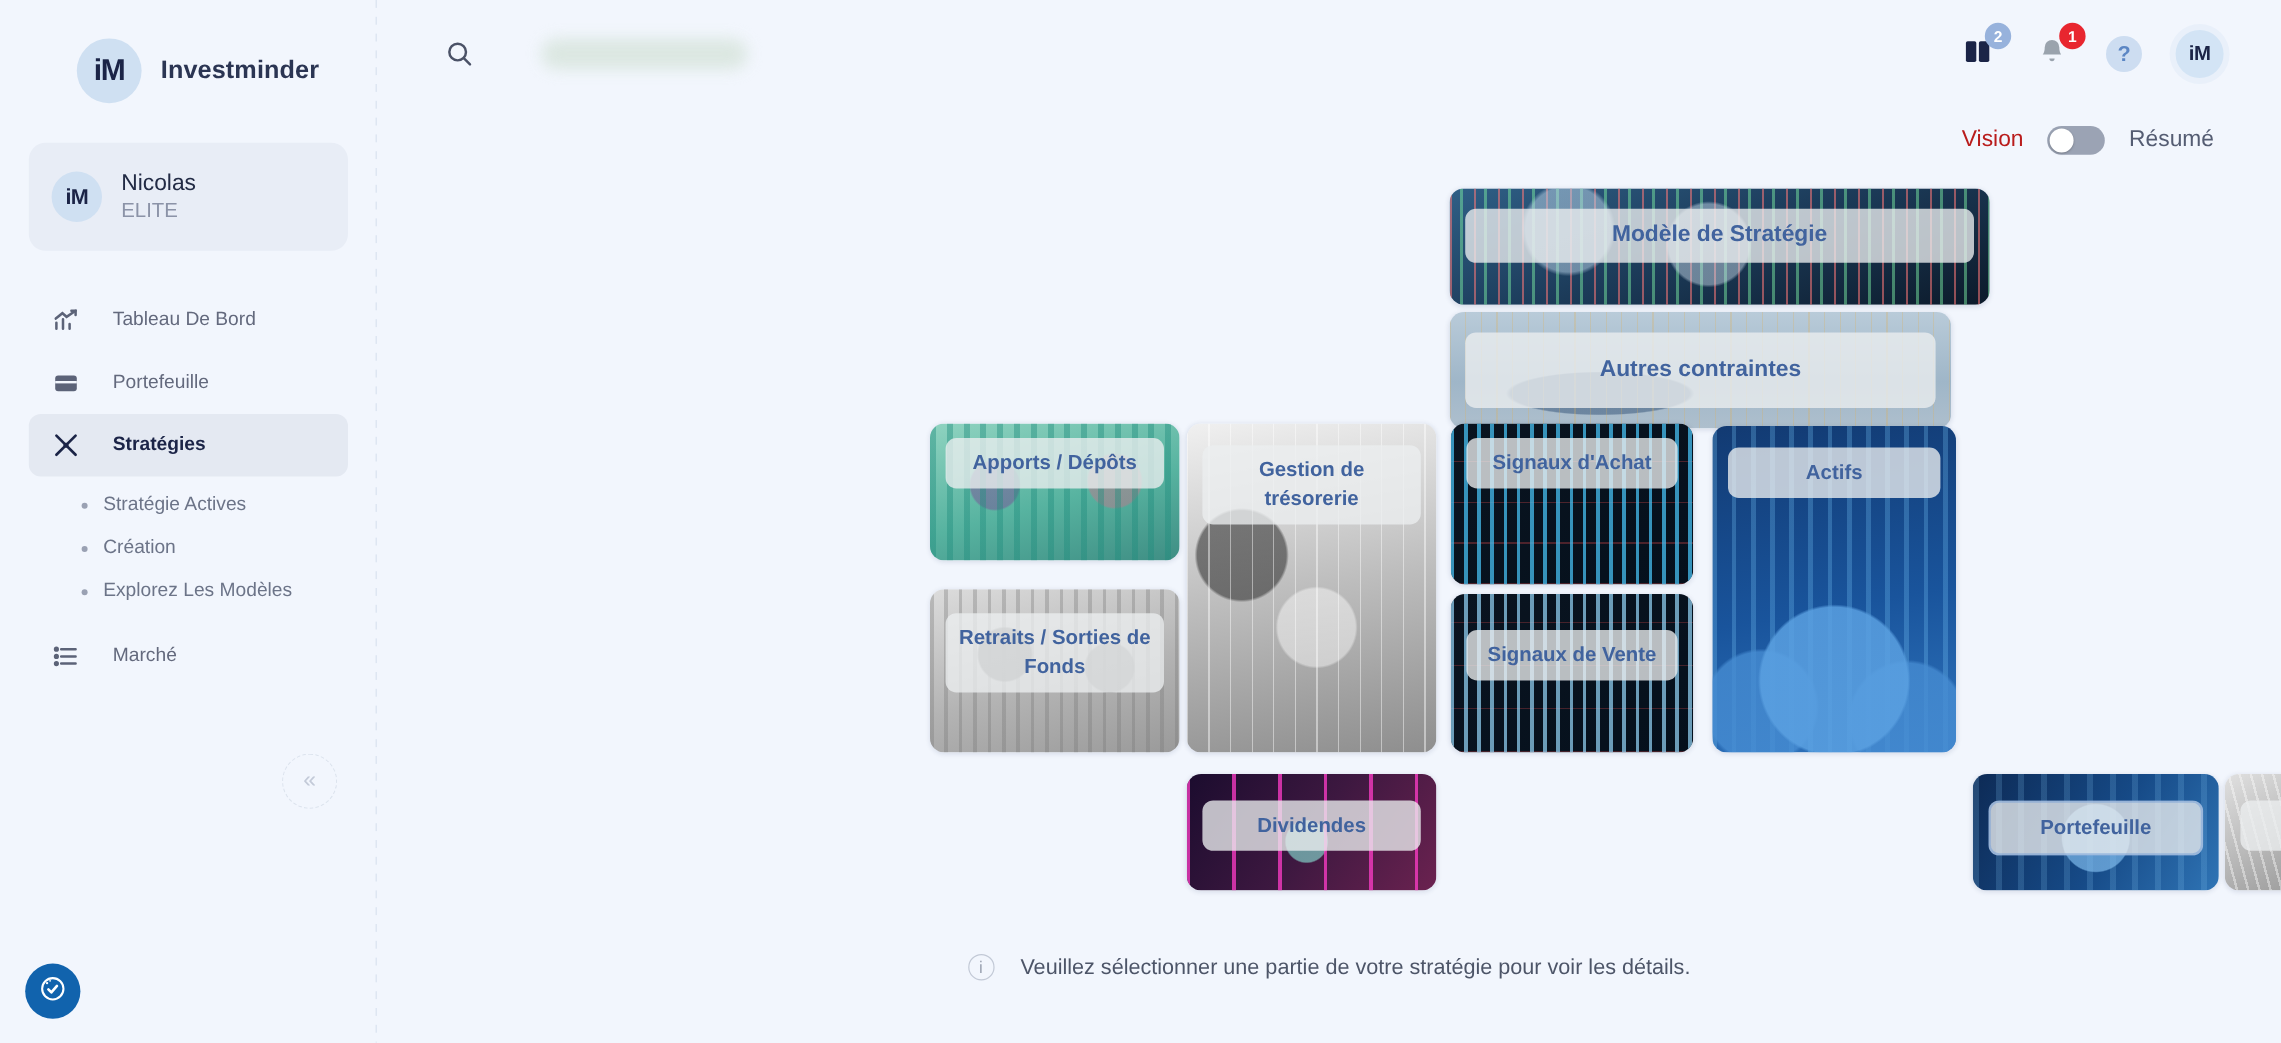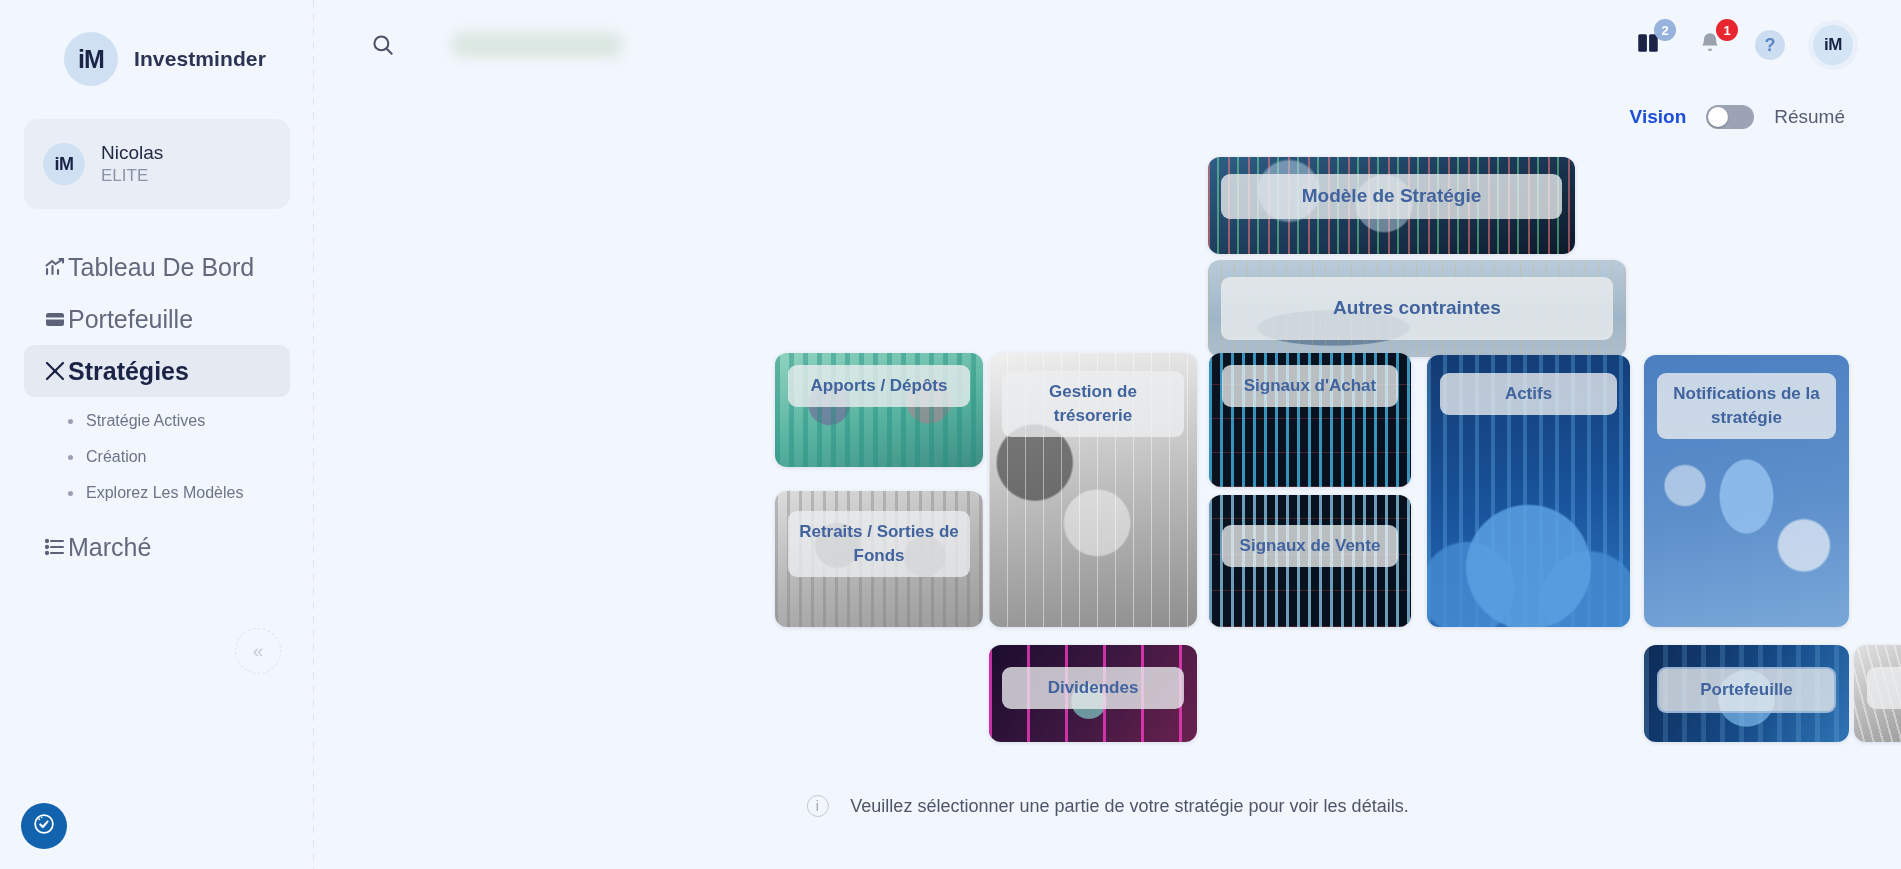--- a/index.html
+++ b/index.html
@@ -38,23 +38,23 @@
   .user-avatar {
     width: 42px; height: 42px; border-radius: 50%;
     background: #cfe0f2; display: flex; align-items: center; justify-content: center;
     font-size: 18px; font-weight: bold; color: #1b2447; letter-spacing: -.5px;
   }
   .user-name { font-size: 19px; color: #222b45; font-weight: 500; line-height: 1.25; }
   .user-plan { font-size: 17px; color: #8b93a7; line-height: 1.3; }
 
   .nav { margin-top: 32px; }
   .nav-item {
-    display: flex; align-items: center; gap: 0;
+    display: flex; align-items: center; gap: 26px;
     height: 52px; margin: 0 24px; padding-left: 18px; border-radius: 10px;
-    color: #63697d; font-size: 25px; cursor: pointer;
+    color: #63697d; font-size: 16px; cursor: pointer;
   }
   .nav-item.active { background: #e4e9f2; color: #1b2447; font-weight: 700; }
   .nav-icon { width: 26px; height: 26px; display: flex; align-items: center; justify-content: center; color: #5c6378; }
   .nav-item.active .nav-icon { color: #1b2447; }
   .nav-sub { margin: 6px 0 0 0; }
   .nav-sub-item {
     display: flex; align-items: center; gap: 13px;
     padding: 9px 0 9px 68px; font-size: 16px; color: #6c7488; cursor: pointer;
   }
   .dot { width: 5px; height: 5px; border-radius: 50%; background: #9aa1b3; flex: 0 0 5px; }
@@ -99,21 +99,21 @@
     width: 40px; height: 40px; border-radius: 50%; background: #d3e4f5;
     display: flex; align-items: center; justify-content: center;
     font-size: 17px; font-weight: bold; color: #1b2447; letter-spacing: -.5px;
     box-shadow: 0 0 0 5px #e9f0fa; cursor: pointer;
   }
 
   .vision-row {
     position: absolute; right: 56px; top: 105px;
     display: flex; align-items: center; gap: 20px;
   }
-  .vision-label { font-size: 19px; font-weight: 700; color: #1d4ed8; }
+  .vision-label { font-size: 19px; font-weight: 400; color: #b91c1c; }
   .resume-label { font-size: 19px; color: #555d73; }
   .toggle {
     width: 48px; height: 24px; border-radius: 12px; background: #9ba3b4;
     position: relative; cursor: pointer;
   }
   .toggle .knob {
     position: absolute; top: 2px; left: 2px; width: 20px; height: 20px;
     border-radius: 50%; background: #fff; box-shadow: 0 1px 2px rgba(0,0,0,.25);
   }
 
@@ -130,21 +130,21 @@
     width: calc(100% - 26px);
     background: rgba(236,238,240,.78);
     border-radius: 9px;
     color: #41639e; font-weight: 700; text-align: center;
     display: flex; align-items: center; justify-content: center;
     padding: 9px 6px; line-height: 1.42;
   }
   .card.framed .label { border: 2px solid rgba(120,160,215,.55); }
 
   
-  #card-modele      { left: 894px; top: 157px; width: 367px; height: 97px; }
+  #card-modele      { left: 894px; top: 157px; width: 450px; height: 97px; }
   #card-contraintes { left: 894px; top: 260px; width: 418px; height: 97px; }
   #card-apports     { left: 461px; top: 353px; width: 208px; height: 114px; }
   #card-retraits    { left: 461px; top: 491px; width: 208px; height: 136px; }
   #card-tresorerie  { left: 675px; top: 353px; width: 208px; height: 274px; }
   #card-achat       { left: 895px; top: 353px; width: 202px; height: 134px; }
   #card-vente       { left: 895px; top: 495px; width: 202px; height: 132px; }
   #card-actifs      { left: 1113px; top: 355px; width: 203px; height: 272px; }
   #card-notif       { left: 1330px; top: 355px; width: 205px; height: 272px; }
   #card-dividendes  { left: 675px; top: 645px; width: 208px; height: 97px; }
   #card-portefeuille{ left: 1330px; top: 645px; width: 205px; height: 97px; }
@@ -382,28 +382,20 @@
       <div class="card" id="card-actifs">
         <div class="art" style="background:
             radial-gradient(circle at 50% 78%, rgba(90,160,225,.85) 0 26%, transparent 27%),
             radial-gradient(circle at 20% 86%, rgba(70,140,210,.8) 0 16%, transparent 17%),
             radial-gradient(circle at 80% 90%, rgba(70,140,210,.8) 0 16%, transparent 17%),
             repeating-linear-gradient(90deg, rgba(120,200,250,.28) 0 4px, transparent 4px 16px),
             linear-gradient(170deg,#123a72 0%,#19549c 55%,#2f74bd 100%);"></div>
         <div class="label">Actifs</div>
       </div>
 
-      <div class="card" id="card-notif">
-        <div class="art" style="background:
-            radial-gradient(ellipse at 50% 52%, rgba(150,195,240,.8) 0 18%, transparent 19%),
-            radial-gradient(circle at 78% 70%, rgba(235,240,248,.7) 0 10%, transparent 11%),
-            radial-gradient(circle at 20% 48%, rgba(225,235,248,.6) 0 9%, transparent 10%),
-            linear-gradient(170deg,#4b7fc0 0%,#5d8fcb 55%,#79a7d8 100%);"></div>
-        <div class="label">Notifications de la stratégie</div>
-      </div>
 
       <div class="card" id="card-dividendes">
         <div class="art" style="background:
             repeating-linear-gradient(90deg, rgba(255,60,200,.75) 0 3px, transparent 3px 38px),
             radial-gradient(circle at 48% 58%, rgba(140,235,220,.6) 0 14%, transparent 15%),
             linear-gradient(125deg,#1b0c2e 0%,#3d1840 50%,#6b2250 100%);"></div>
         <div class="label">Dividendes</div>
       </div>
 
       <div class="card framed" id="card-portefeuille">

